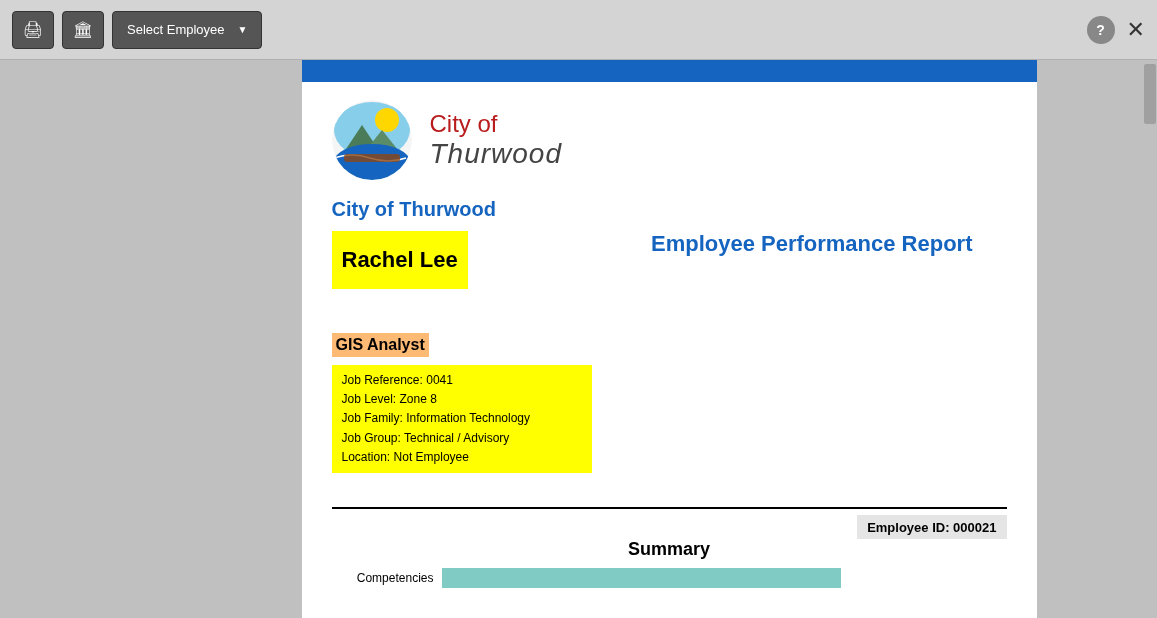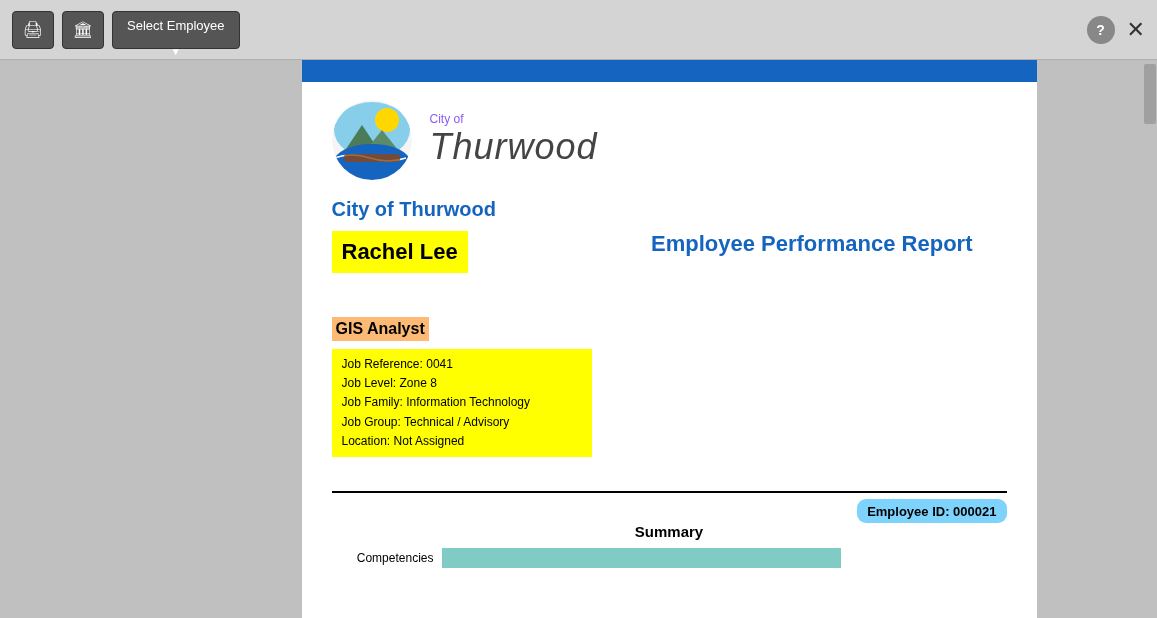--- a/index.html
+++ b/index.html
@@ -40,21 +40,20 @@
       border: 1px solid #333;
       border-radius: 4px;
       color: white;
       padding: 6px 14px;
       cursor: pointer;
       display: flex;
       align-items: center;
       gap: 13px;
       font-size: 13px;
       height: 38px;
-      flex-direction: column;
     }
     .select-employee-btn .arrow {
       font-size: 10px;
     }
     .toolbar-right {
       margin-left: auto;
       display: flex;
       align-items: center;
       gap: 12px;
     }
@@ -134,26 +133,26 @@
     .logo-svg {
       width: 80px;
       height: 80px;
     }
 
     .city-name-logo {
       margin-left: 18px;
       font-family: Arial, sans-serif;
     }
     .city-name-logo .city-of {
-      font-size: 12px;
-      color: #8b5cf6;
+      font-size: 24px;
+      color: #b91c1c;
       display: block;
     }
     .city-name-logo .thurwood {
-      font-size: 36px;
+      font-size: 28px;
       color: #444;
       display: block;
       font-style: italic;
       letter-spacing: 1px;
     }
 
     
     .doc-content {
       padding: 8px 30px 10px 30px;
     }
@@ -161,21 +160,21 @@
     .city-title {
       color: #1565c0;
       font-size: 20px;
       font-weight: bold;
       margin-bottom: 10px;
     }
 
     .employee-name-box {
       background: #ffff00;
       display: inline-block;
-      padding: 8px 10px;
+      padding: 16px 10px;
       margin-bottom: 4px;
     }
     .employee-name {
       font-size: 22px;
       font-weight: bold;
       color: #000;
     }
 
     .job-title-box {
       background: #fdba74;
@@ -208,26 +207,25 @@
       font-weight: bold;
     }
 
     .divider-line {
       border: none;
       border-top: 2px solid #000;
       margin: 0 30px 0 30px;
     }
 
     .employee-id-box {
-      background: #7dd3fc;
+      background: #e5e5e5;
       display: inline-block;
       padding: 3px 10px;
       margin: 6px 30px 0 0;
       float: right;
-      border-radius: 9px;
     }
     .employee-id-text {
       font-size: 13px;
       font-weight: bold;
       color: #000;
     }
 
     .clearfix::after {
       content: '';
       display: table;
@@ -258,21 +256,21 @@
     .incumbent-text strong {
       font-weight: bold;
       text-decoration: underline;
     }
 
     .summary-section {
       padding: 0 30px;
     }
     .summary-title {
       text-align: center;
-      font-size: 15px;
+      font-size: 18px;
       font-weight: bold;
       margin-bottom: 8px;
     }
 
     .chart-area {
       position: relative;
       padding: 0 10px;
     }
     .chart-row {
       display: flex;
@@ -410,21 +408,21 @@
           <div class="job-title-box">
             <span class="job-title">GIS Analyst</span>
           </div>
           <br>
           
           <div class="job-details-box">
             <p>Job Reference: 0041</p>
             <p>Job Level: Zone 8</p>
             <p>Job Family: Information Technology</p>
             <p>Job Group: Technical / Advisory</p>
-            <p>Location: Not Assigned</p>
+            <p>Location: Not Employee</p>
           </div>
 
           
           <div class="epr-absolute">
             <div class="epr-title">Employee Performance Report</div>
           </div>
         </div>
       </div>
 
       <hr class="divider-line">

